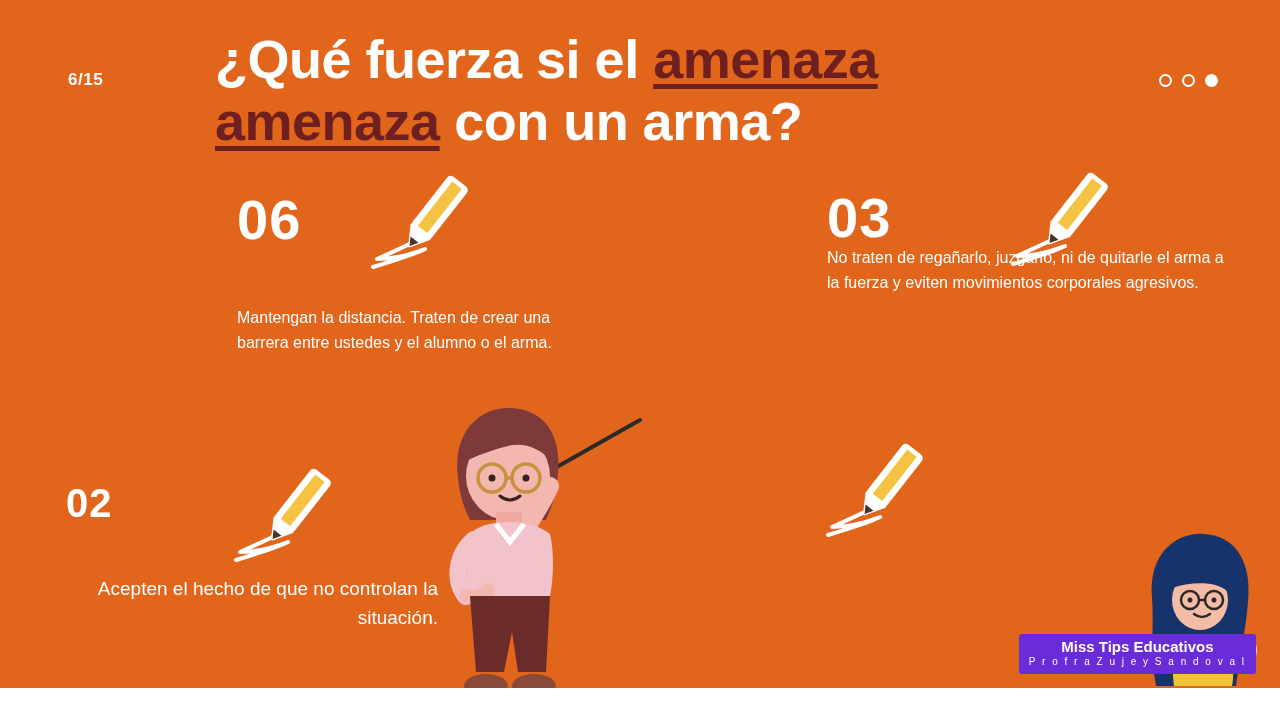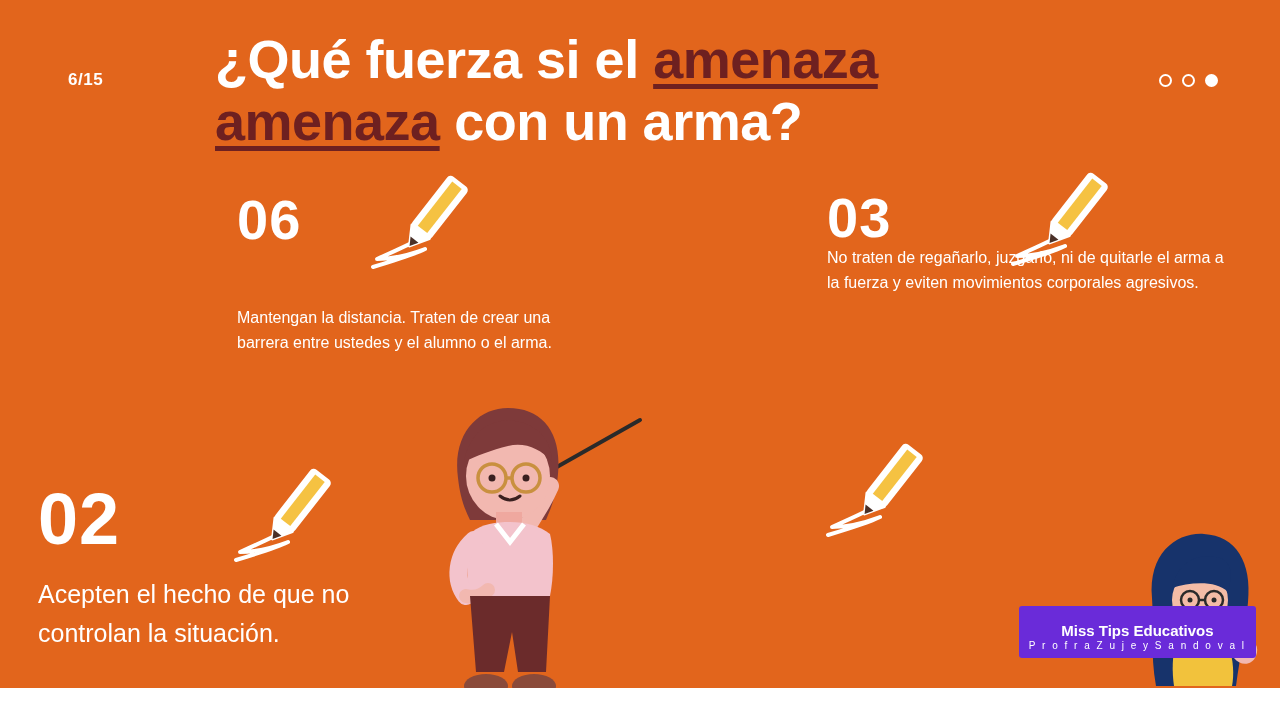--- a/index.html
+++ b/index.html
@@ -71,22 +71,22 @@
   .item-text {
     color: #FFFFFF;
     font-size: 16px;
     line-height: 1.55;
   }
 
   #item-01 { left: 237px; top: 192px; width: 360px; }
   #item-01 .item-text { margin-top: 58px; }
 
   #item-02 { left: 38px; top: 483px; width: 400px; }
-  #item-02 .item-num { font-size: 72px; }
-  #item-02 .item-text { margin-top: 20px; font-size: 25px; }
+  #item-02 .item-num { font-size: 40px; margin-left: 28px; }
+  #item-02 .item-text { margin-top: 51px; font-size: 19px; text-align: right; }
 
   #item-03 { left: 827px; top: 190px; width: 400px; }
   #item-03 .item-text { }
 
   #item-04 { left: 669px; top: 453px; width: 380px; }
   #item-04 .item-num { font-size: 58px; }
   #item-04 .item-text { margin-top: 48px; }
 
   
   .pencil { position: absolute; width: 120px; height: 100px; }
@@ -96,24 +96,24 @@
   #pencil-04 { left: 820px; top: 443px; }
 
   
   #teacher { position: absolute; left: 400px; top: 400px; width: 260px; height: 320px; }
 
   
   #logo-area { position: absolute; right: 6px; bottom: 0; width: 190px; height: 170px; }
   #logo-avatar { position: absolute; right: 4px; bottom: 0; width: 150px; height: 160px; }
   #logo-badge {
     position: absolute;
-    right: 18px; bottom: 30px;
+    right: 18px; bottom: 14px;
     background: #6A2BD9;
     color: #FFFFFF;
-    padding: 17px 10px 7px 10px;
+    padding: 5px 10px 7px 10px;
     border-radius: 3px;
     text-align: center;
     line-height: 1.05;
   }
   #logo-badge .brand {
     font-size: 15px;
     font-weight: bold;
     white-space: nowrap;
   }
   #logo-badge .sub {

